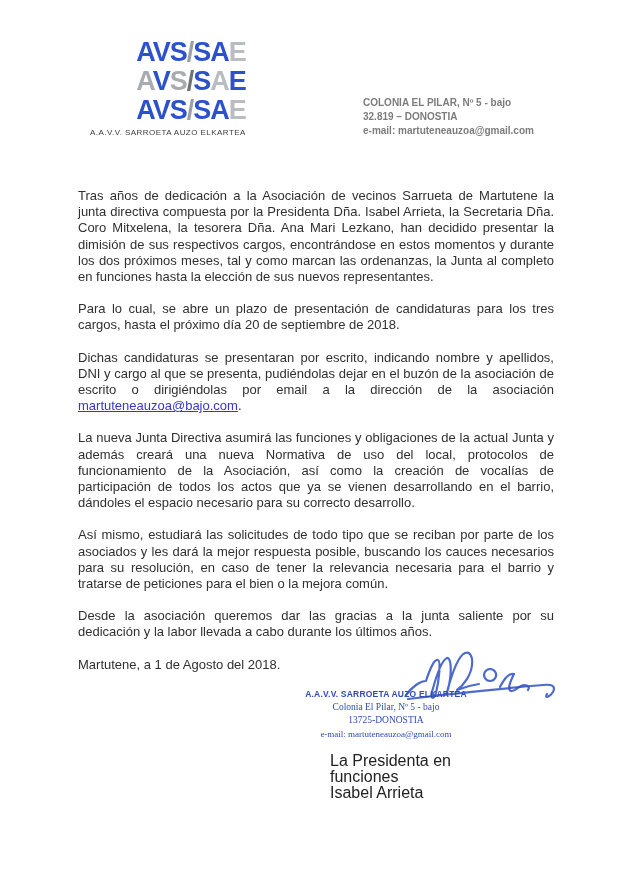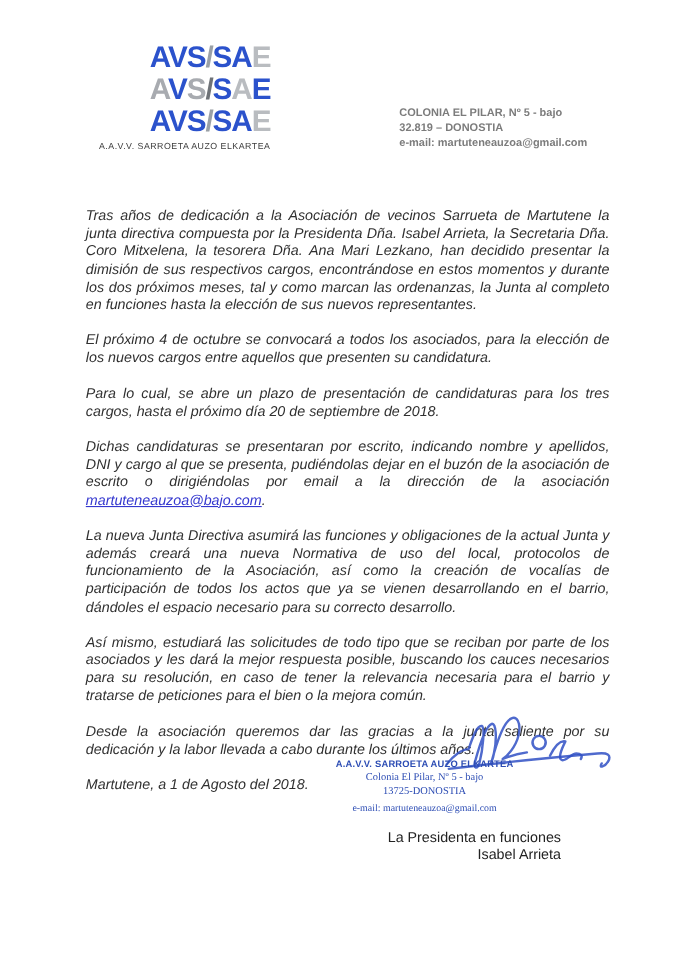--- a/index.html
+++ b/index.html
@@ -21,39 +21,39 @@
   .address{
     position:absolute;left:363px;top:96px;
     font-size:10px;font-weight:bold;line-height:14px;
     color:var(--address-gray,#7c7c7c);white-space:nowrap;
   }
   
   .letter-body{
     position:absolute;left:78px;top:188px;width:476px;
     font-size:13px;line-height:16.2px;color:var(--body-text,#303030);
   }
-  .letter-body p{margin:0 0 16px 0;text-align:justify;font-style:italic;}
+  .letter-body p{margin:0 0 16px 0;text-align:justify;}
   .email-link{color:var(--link-blue,#3437cf);text-decoration:underline;}
   .date-line{text-align:left;padding-right:3px;margin-bottom:0 !important;}
   
   .stamp{
     position:absolute;left:295px;top:688px;width:182px;text-align:center;
     color:var(--stamp-blue,#2d4db4);line-height:13.2px;white-space:nowrap;
   }
   .stamp-l1{font-size:8.5px;font-weight:bold;letter-spacing:0.2px;}
   .stamp-l2,.stamp-l5{font-size:9px;font-family:"Liberation Serif","DejaVu Serif",serif;}
   .stamp-l3,.stamp-l4{font-size:9.5px;font-family:"Liberation Serif","DejaVu Serif",serif;}
   .signature{position:absolute;left:378px;top:646px;width:205px;height:64px;}
   .signature path{
     fill:none;stroke:var(--signature-blue,#3050c4);
     stroke-width:2.2;stroke-linecap:round;stroke-linejoin:round;opacity:.85;
   }
   .closing{
-    position:absolute;left:330px;top:753px;width:180px;text-align:right;
-    font-size:13px;line-height:16px;color:#222;
+    position:absolute;left:330px;top:753px;width:180px;text-align:left;
+    font-size:16px;line-height:16px;color:#222;
   }
 </style>
 </head>
 <body>
 
 <div class="page">
 
   <div class="logo">
     <div>
         <div class="logo-row"><span style="color: rgb(43, 82, 204);">A</span><span style="color: rgb(43, 82, 204);">V</span><span style="color: rgb(43, 82, 204);">S</span><span style="color: rgb(154, 160, 166);">/</span><span style="color: rgb(43, 82, 204);">S</span><span style="color: rgb(43, 82, 204);">A</span><span style="color: rgb(185, 188, 192);">E</span></div>
@@ -64,21 +64,20 @@
   </div>
 
   <div class="address">
     <div>COLONIA EL PILAR, Nº 5 - bajo</div>
     <div>32.819 – DONOSTIA</div>
     <div>e-mail: martuteneauzoa@gmail.com</div>
   </div>
 
   <div class="letter-body">
     <p>Tras años de dedicación a la Asociación de vecinos Sarrueta de Martutene la junta directiva compuesta por la Presidenta Dña. Isabel Arrieta, la Secretaria Dña. Coro Mitxelena, la tesorera Dña. Ana Mari Lezkano, han decidido presentar la dimisión de sus respectivos cargos, encontrándose en estos momentos y durante los dos próximos meses, tal y como marcan las ordenanzas, la Junta al completo en funciones hasta la elección de sus nuevos representantes.</p>
-    <p>El próximo 4 de octubre se convocará a todos los asociados, para la elección de los nuevos cargos entre aquellos que presenten su candidatura.</p>
     <p>Para lo cual, se abre un plazo de presentación de candidaturas para los tres cargos, hasta el próximo día 20 de septiembre de 2018.</p>
     <p><span>Dichas candidaturas se presentaran por escrito, indicando nombre y apellidos, DNI y cargo al que se presenta, pudiéndolas dejar en el buzón de la asociación de escrito o dirigiéndolas por email a la dirección de la asociación </span><a href="#" class="email-link">martuteneauzoa@bajo.com</a><span>.</span></p>
     <p>La nueva Junta Directiva asumirá las funciones y obligaciones de la actual Junta y además creará una nueva Normativa de uso del local, protocolos de funcionamiento de la Asociación, así como la creación de vocalías de participación de todos los actos que ya se vienen desarrollando en el barrio, dándoles el espacio necesario para su correcto desarrollo.</p>
     <p>Así mismo, estudiará las solicitudes de todo tipo que se reciban por parte de los asociados y les dará la mejor respuesta posible, buscando los cauces necesarios para su resolución, en caso de tener la relevancia necesaria para el barrio y tratarse de peticiones para el bien o la mejora común.</p>
     <p>Desde la asociación queremos dar las gracias a la junta saliente por su dedicación y la labor llevada a cabo durante los últimos años.</p>
     <p class="date-line">Martutene, a 1 de Agosto del 2018.</p>
   </div>
 
   <svg class="signature" viewBox="0 0 205 62" xmlns="http://www.w3.org/2000/svg">
     <path d="M28,48 C34,40 42,34 48,34 C52,22 56,12 60,13 C63,14 61,34 58,46 C56,53 52,52 54,45 C58,30 64,13 69,11 C73,10 74,24 71,38 C70,44 67,50 69,45 C73,30 80,9 87,6 C92,4 95,10 94,18 C93,28 86,38 79,43 C86,40 94,38 101,37"></path>

